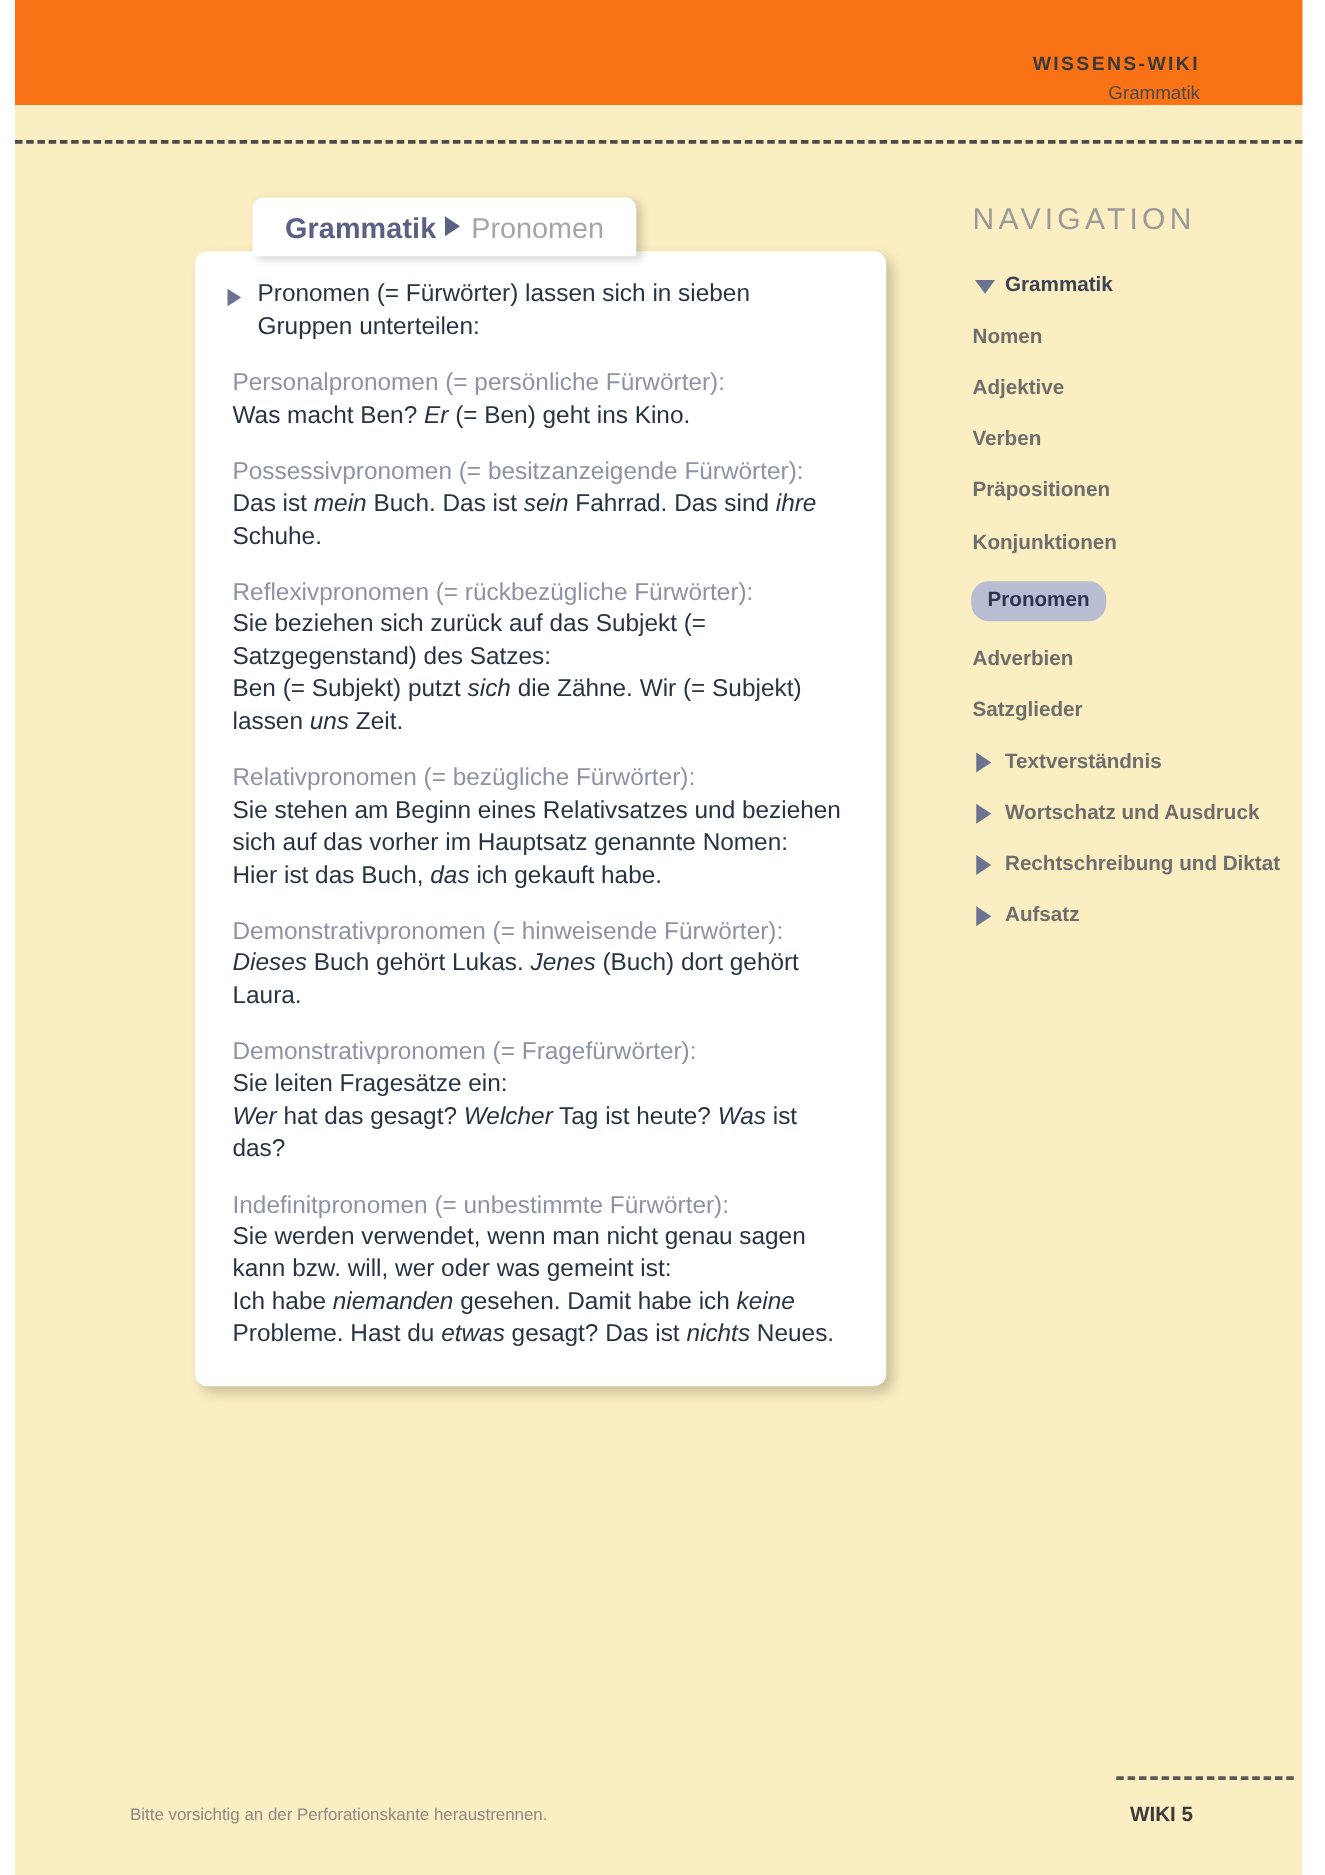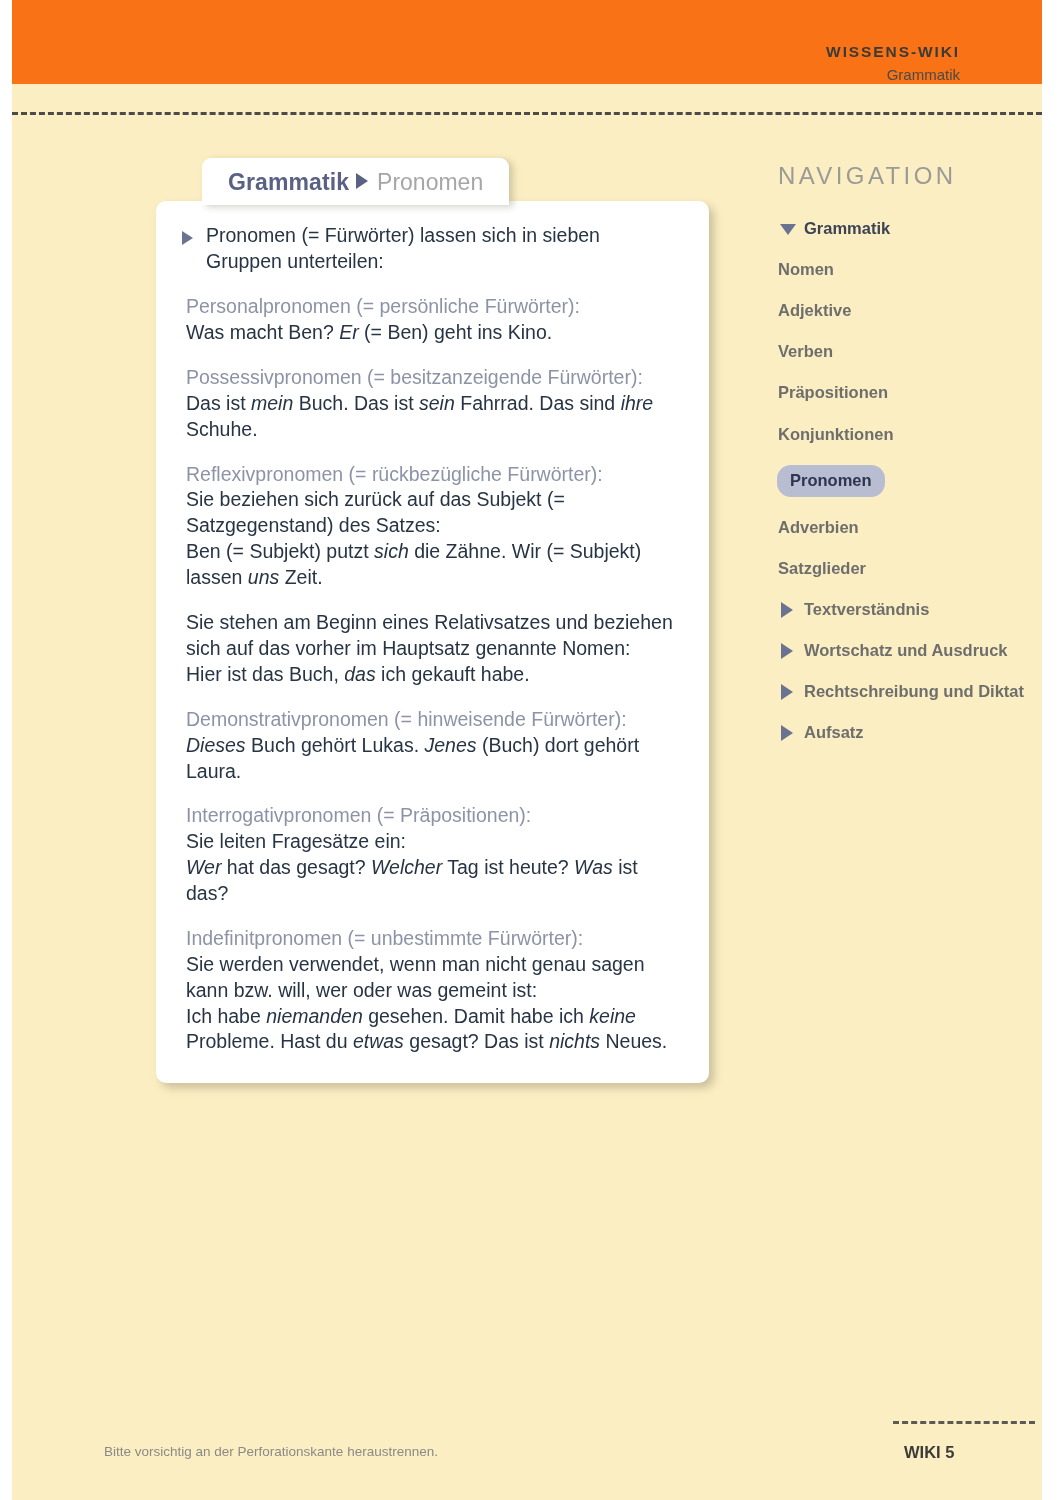--- a/index.html
+++ b/index.html
@@ -255,28 +255,29 @@
           </div>
           <div class="block">
             <div class="block-head">Possessivpronomen (= besitzanzeigende Fürwörter):</div>
             <div class="block-body">Das ist <i>mein</i> Buch. Das ist <i>sein</i> Fahrrad. Das sind <i>ihre</i> Schuhe.</div>
           </div>
           <div class="block">
             <div class="block-head">Reflexivpronomen (= rückbezügliche Fürwörter):</div>
             <div class="block-body">Sie beziehen sich zurück auf das Subjekt (= Satzgegenstand) des Satzes:<br>Ben (= Subjekt) putzt <i>sich</i> die Zähne. Wir (= Subjekt) lassen <i>uns</i> Zeit.</div>
           </div>
           <div class="block">
+            <div class="block-head">Relativpronomen (= bezügliche Fürwörter):</div>
             <div class="block-body">Sie stehen am Beginn eines Relativsatzes und beziehen sich auf das vorher im Hauptsatz genannte Nomen:<br>Hier ist das Buch, <i>das</i> ich gekauft habe.</div>
           </div>
           <div class="block">
             <div class="block-head">Demonstrativpronomen (= hinweisende Fürwörter):</div>
             <div class="block-body"><i>Dieses</i> Buch gehört Lukas. <i>Jenes</i> (Buch) dort gehört Laura.</div>
           </div>
           <div class="block">
-            <div class="block-head">Interrogativpronomen (= Präpositionen):</div>
+            <div class="block-head">Demonstrativpronomen (= Fragefürwörter):</div>
             <div class="block-body">Sie leiten Fragesätze ein:<br><i>Wer</i> hat das gesagt? <i>Welcher</i> Tag ist heute? <i>Was</i> ist das?</div>
           </div>
           <div class="block">
             <div class="block-head">Indefinitpronomen (= unbestimmte Fürwörter):</div>
             <div class="block-body">Sie werden verwendet, wenn man nicht genau sagen kann bzw. will, wer oder was gemeint ist:<br>Ich habe <i>niemanden</i> gesehen. Damit habe ich <i>keine</i> Probleme. Hast du <i>etwas</i> gesagt? Das ist <i>nichts</i> Neues.</div>
           </div>
         </div>
 
     </div>
   </div>

